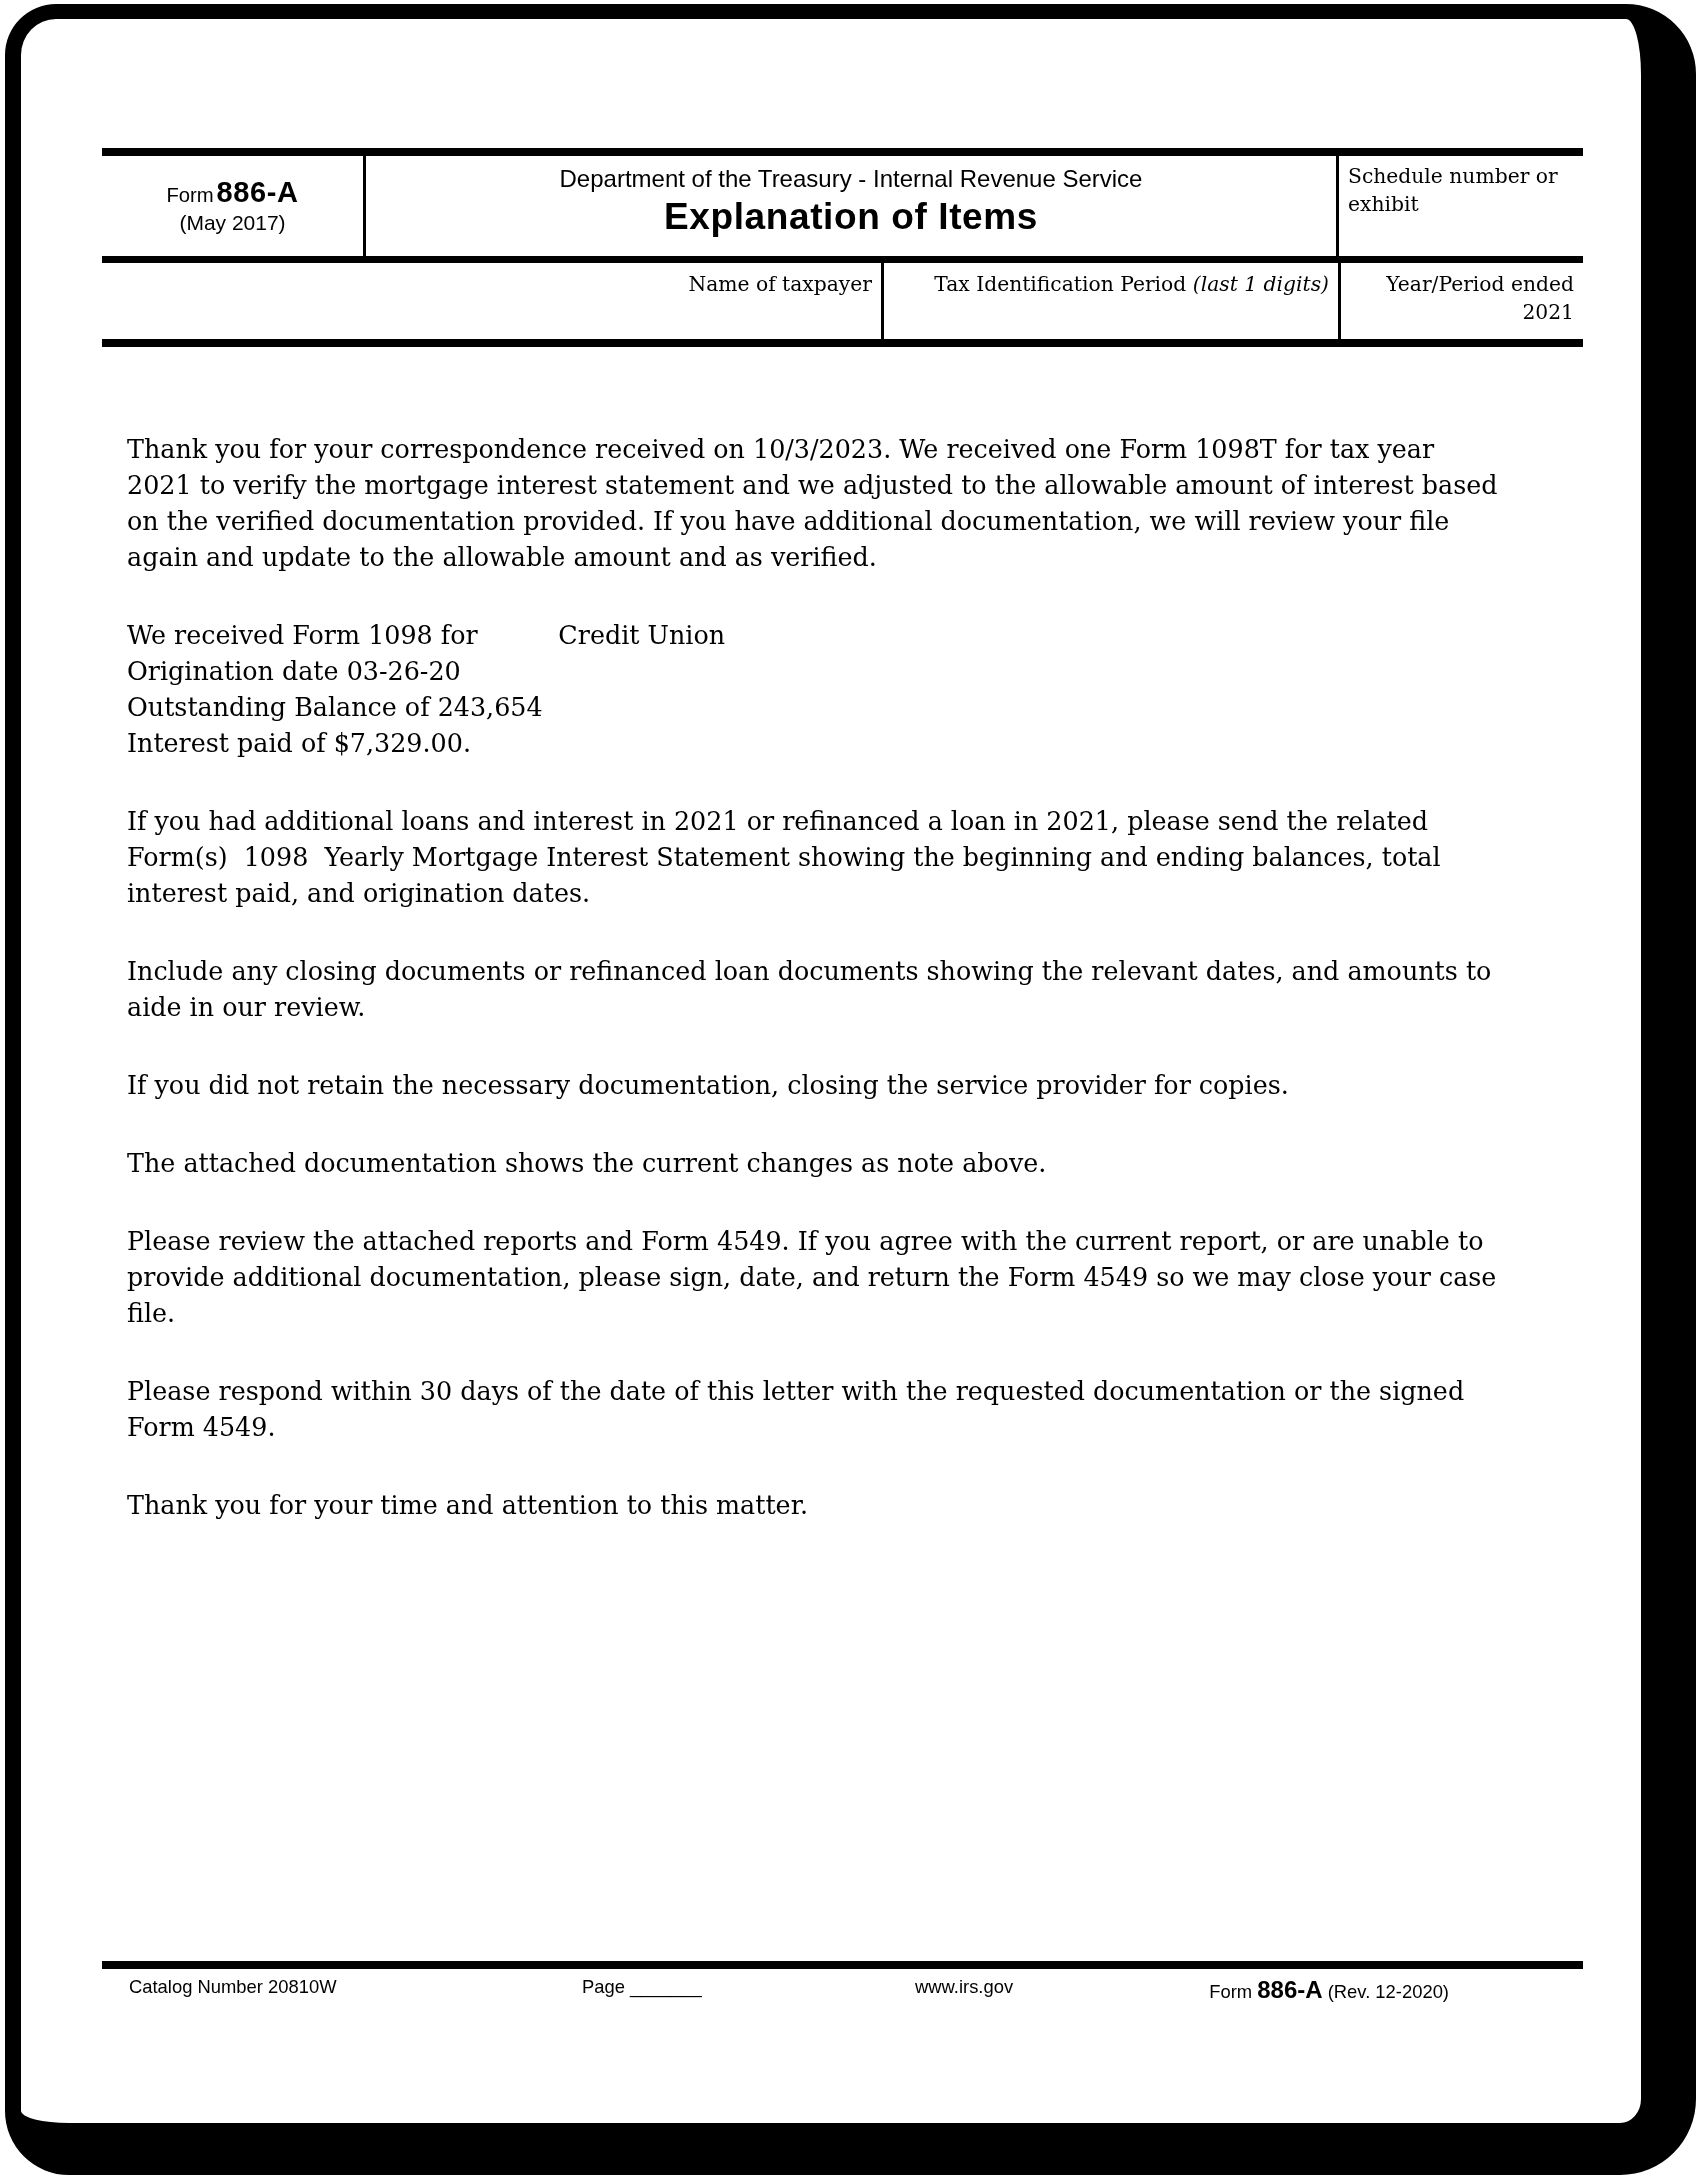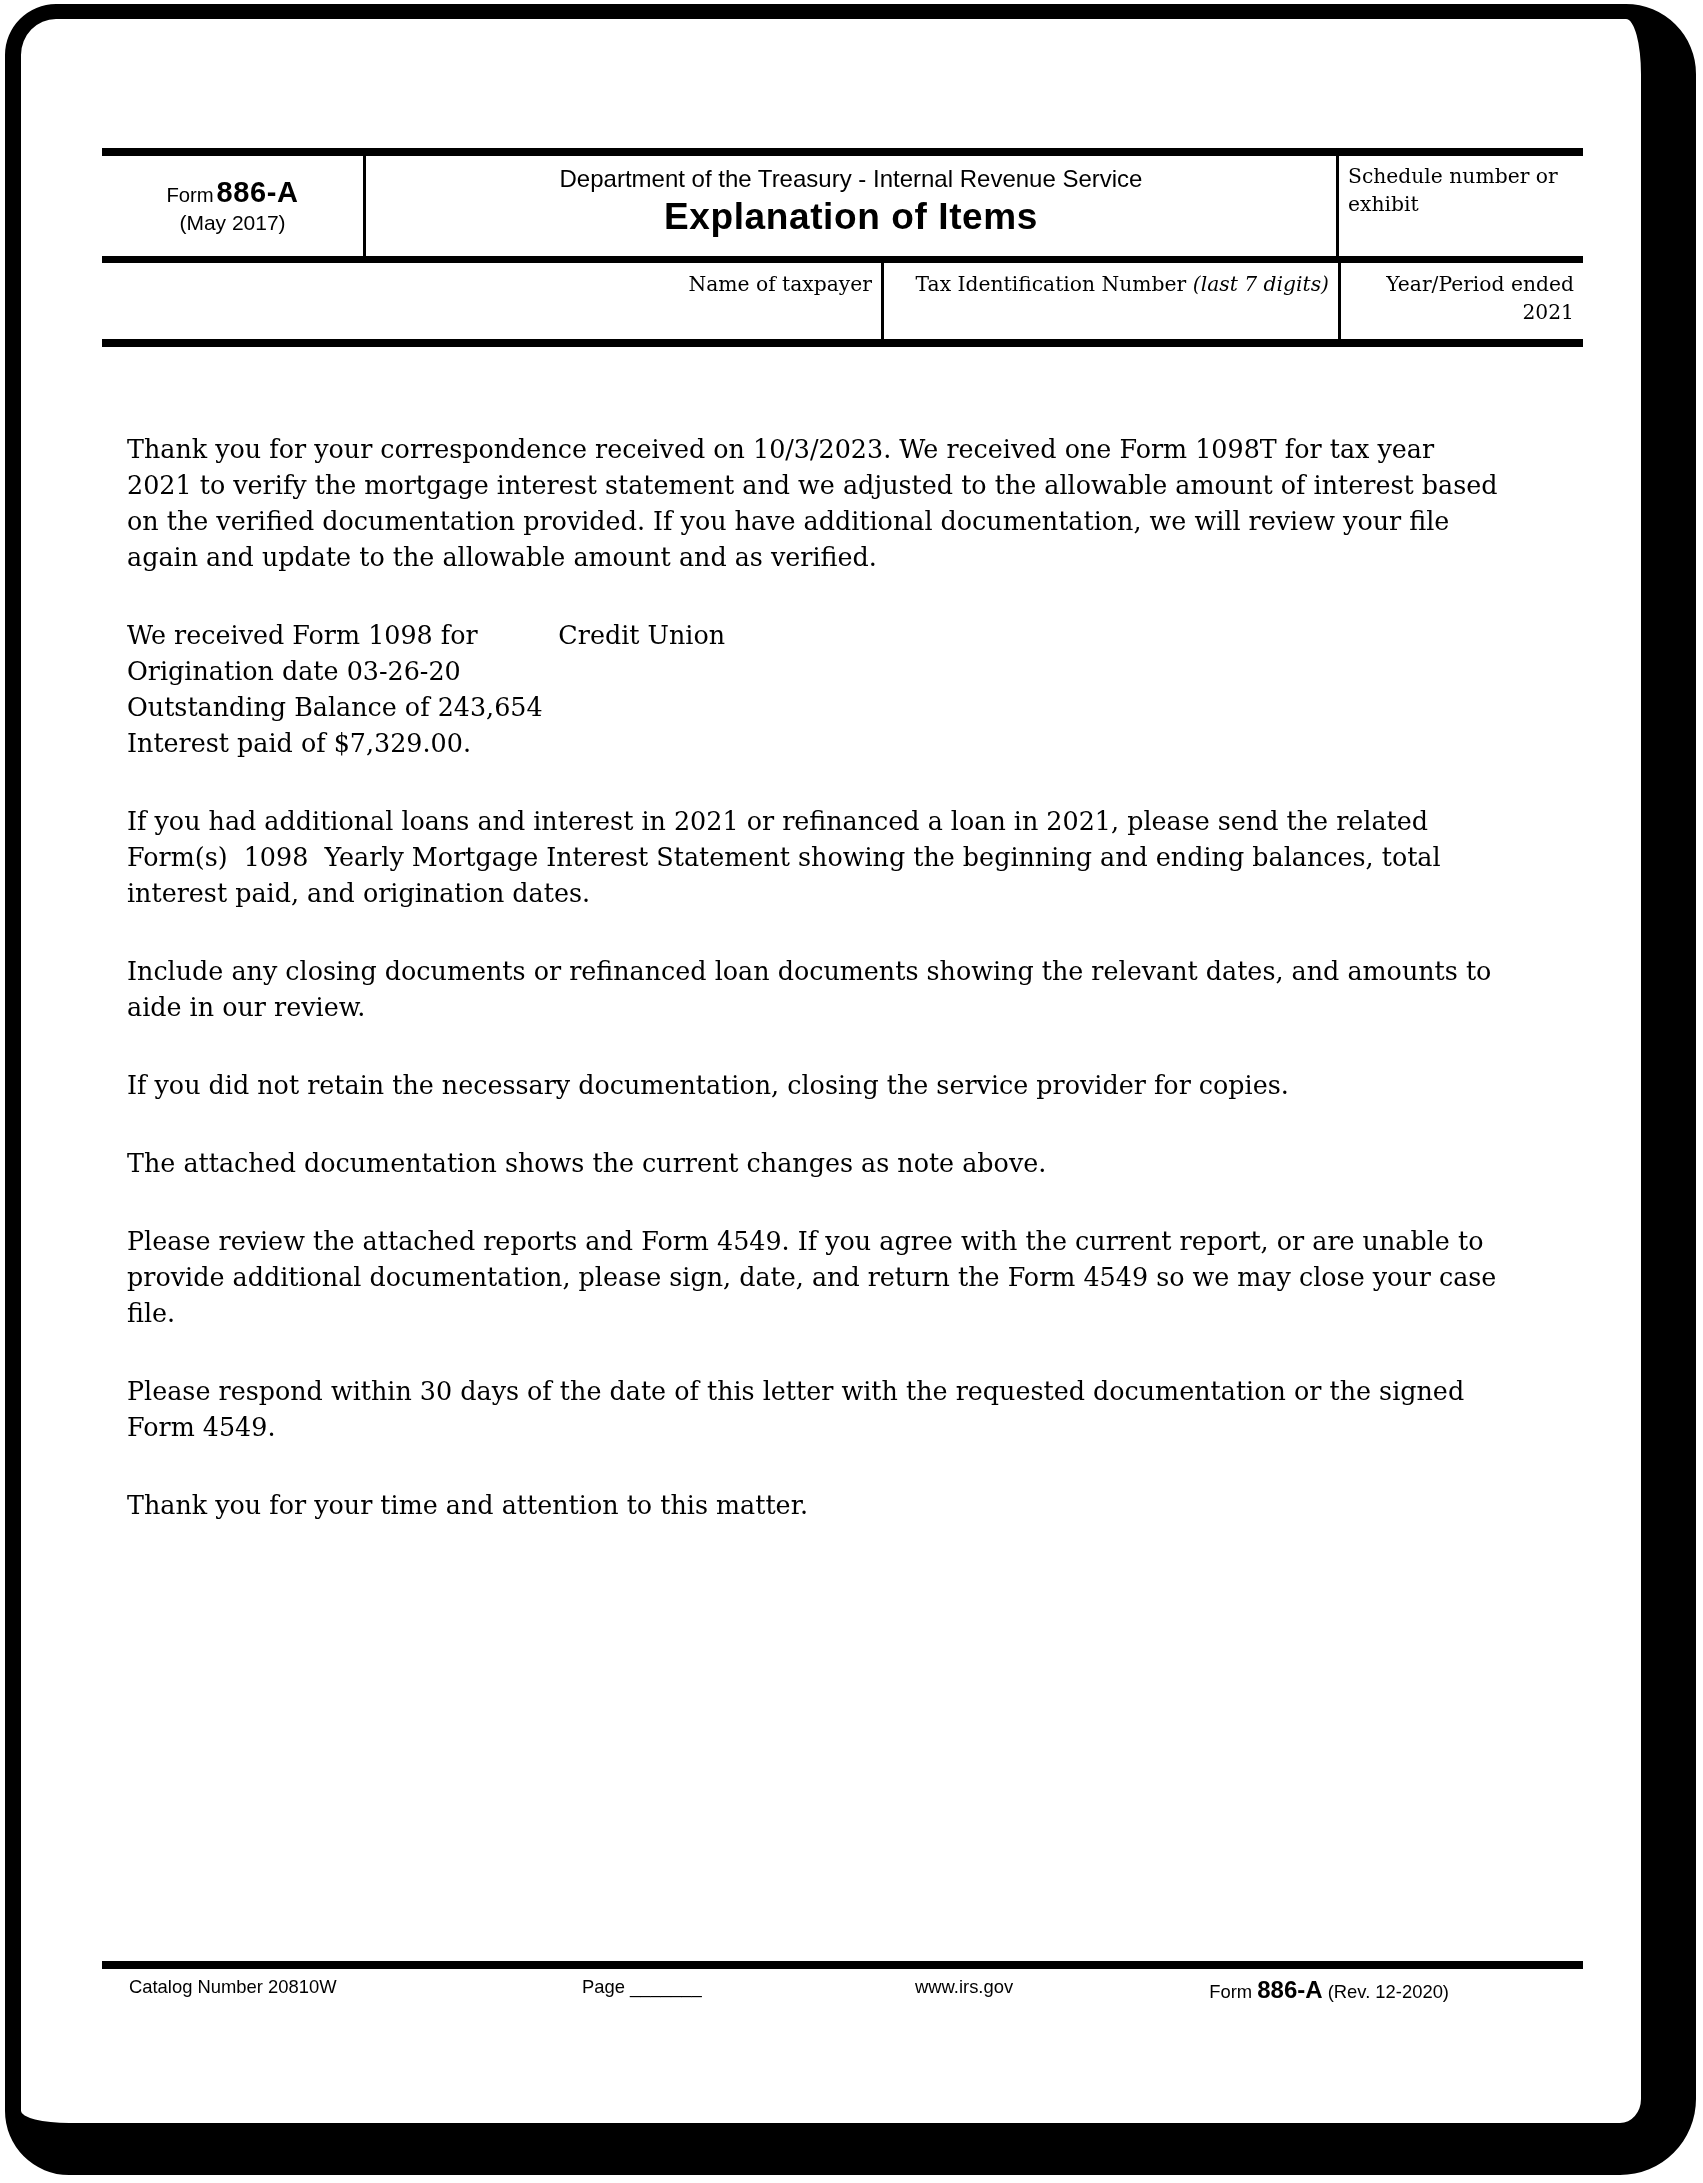--- a/index.html
+++ b/index.html
@@ -61,21 +61,21 @@
         <div class="dept-line">Department of the Treasury - Internal Revenue Service</div>
         <div class="main-title">Explanation of Items</div>
       </div>
       <div class="cell vline serif-label">Schedule number or exhibit</div>
     </div>
 
     <div class="hbar"></div>
 
     <div class="row2">
       <div class="cell serif-label">Name of taxpayer</div>
-      <div class="cell vline serif-label"><span>Tax Identification Number </span><span class="italic">(last 7 digits)</span></div>
+      <div class="cell vline serif-label"><span>Tax Identification Period </span><span class="italic">(last 1 digits)</span></div>
       <div class="cell vline serif-label">
         <div>Year/Period ended</div>
         <div>2021</div>
       </div>
     </div>
 
     <div class="hbar"></div>
   </div>
 
   <div class="body-text">

